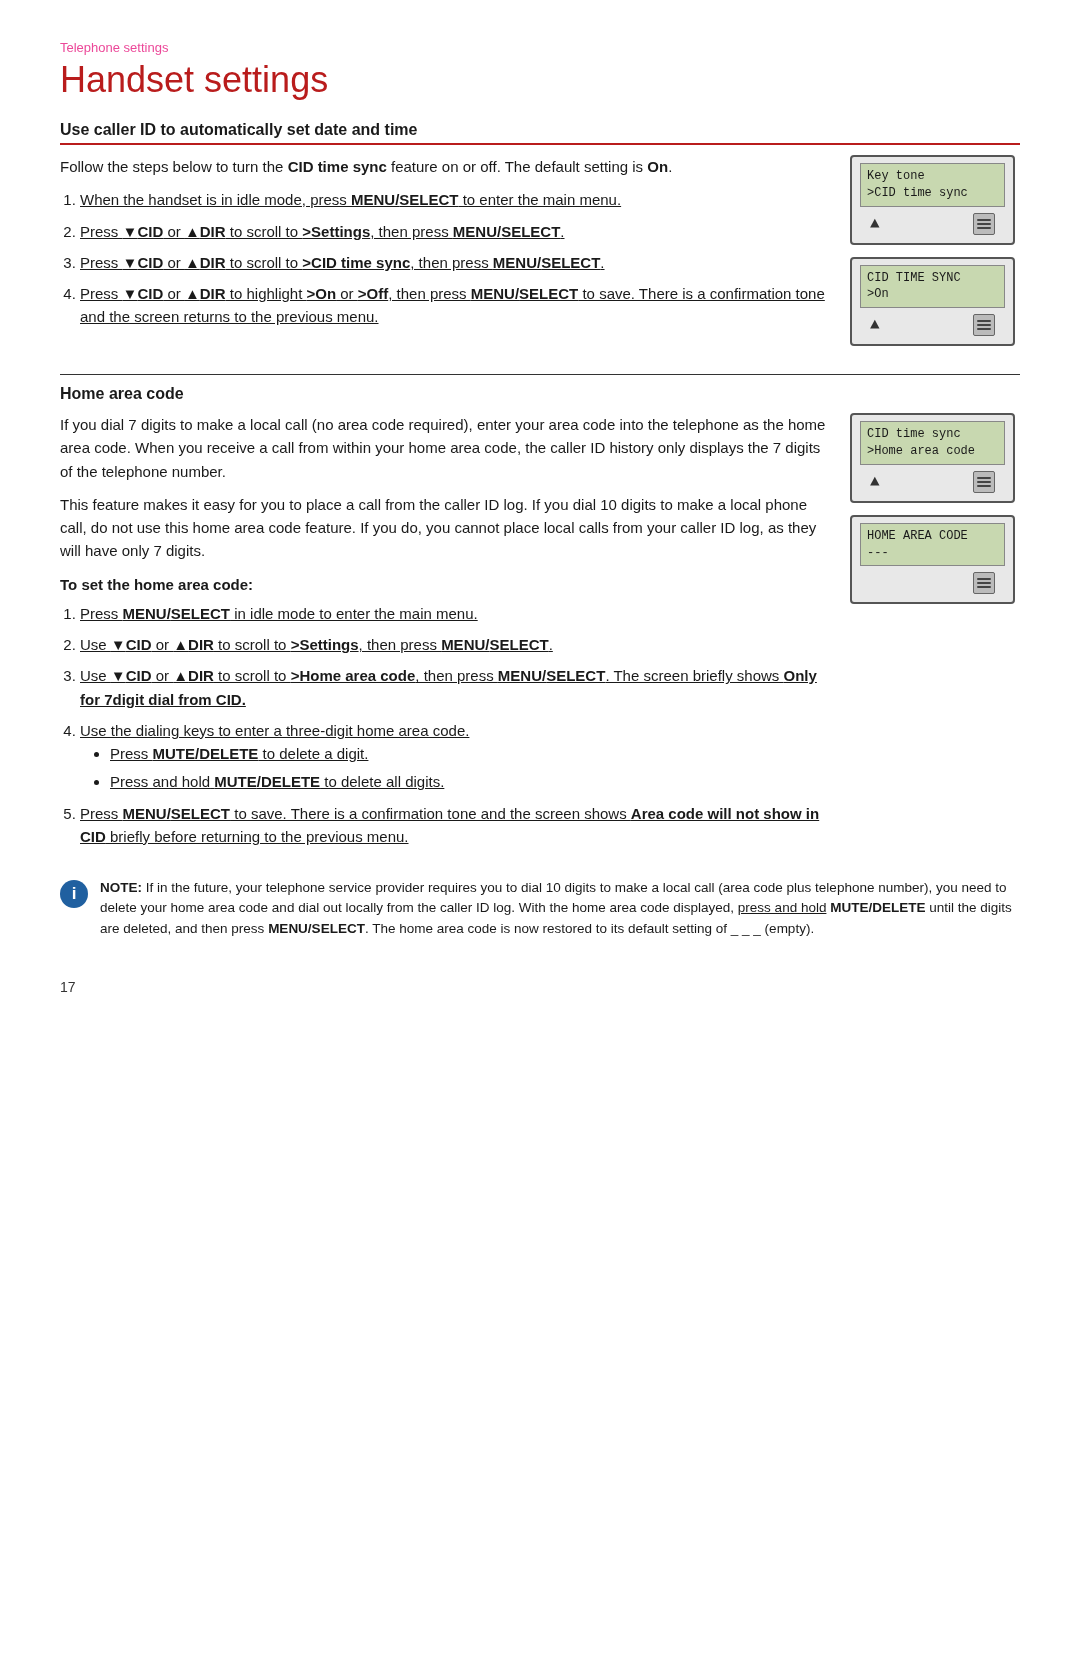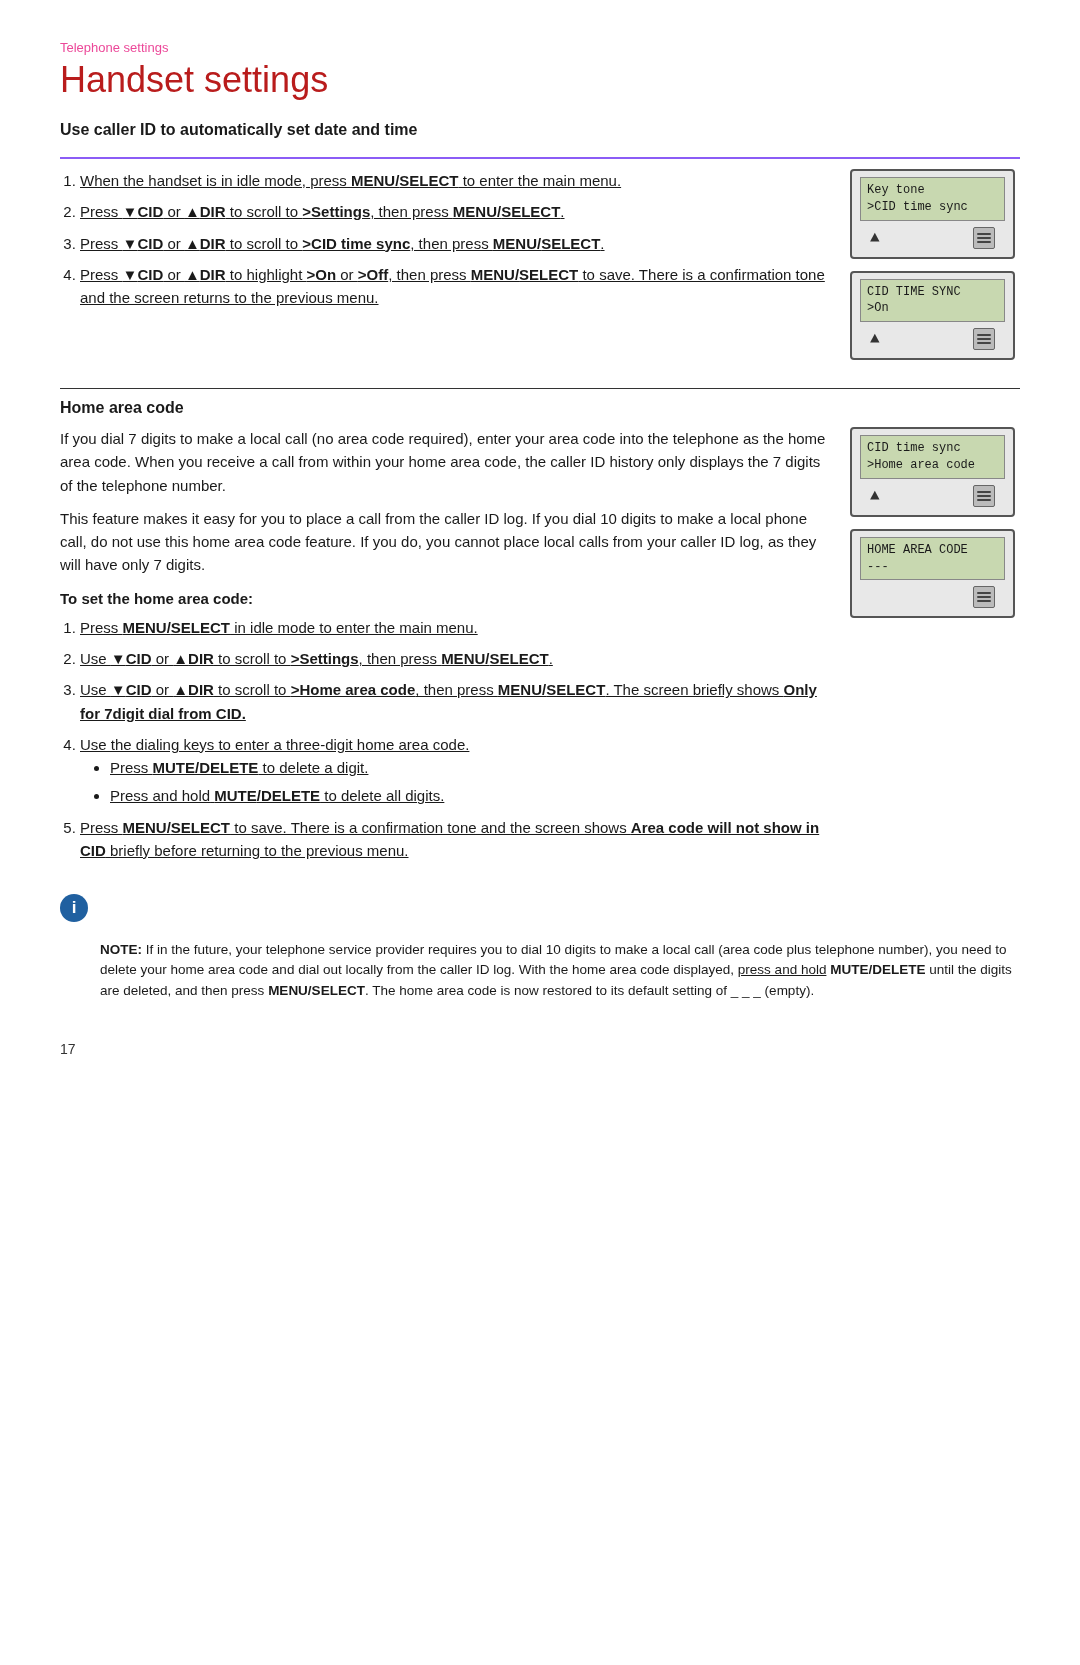--- a/index.html
+++ b/index.html
@@ -20,22 +20,22 @@
     .page-title {
       font-size: 36px;
       font-weight: 300;
       color: #b91c1c;
       margin-bottom: 20px;
       border-bottom: none;
     }
     .section-header {
       font-size: 16px;
       font-weight: bold;
-      border-bottom: 2px solid #8b5cf6;
-      padding-bottom: 18px;
+      border-bottom: 2px solid #b91c1c;
+      padding-bottom: 4px;
       margin-bottom: 10px;
       margin-top: 10px;
     }
     .content-layout {
       display: flex;
       gap: 20px;
       align-items: flex-start;
     }
     .text-column {
       flex: 1;
@@ -143,21 +143,20 @@
       font-weight: bold;
       font-size: 17px;
       display: flex;
       align-items: center;
       justify-content: center;
       flex-shrink: 0;
       margin-top: 2px;
     }
     .info-text {
       flex: 1;
-      margin-top: 48px;
     }
     .page-number {
       text-align: left;
       margin-top: 40px;
       font-size: 14px;
       color: #333;
     }
     .sub-header {
       font-weight: bold;
       margin-bottom: 6px;
@@ -169,20 +168,23 @@
 
 <div class="breadcrumb">Telephone settings</div>
 
 <h1 class="page-title">Handset settings</h1>
 
 <div class="section-header">Use caller ID to automatically set date and time</div>
 
 <div class="content-layout">
   <div class="text-column">
 
+    <p>
+      <span>Follow the steps below to turn the </span><span class="bold">CID time sync</span><span> feature on or off. The default setting is </span><span class="bold">On</span><span>.</span>
+    </p>
 
     <ol>
       <li>
         When the handset is in idle mode, press <span class="bold">MENU/<span style="font-variant:small-caps">SELECT</span></span> to enter the main menu.
       </li>
       <li>
         Press <span class="bold">▼<span style="font-variant:small-caps">CID</span></span> or <span class="bold">▲<span style="font-variant:small-caps">DIR</span></span> to scroll to <span class="bold">&gt;Settings</span>, then press <span class="bold">MENU/<span style="font-variant:small-caps">SELECT</span></span>.
       </li>
       <li>
         Press <span class="bold">▼<span style="font-variant:small-caps">CID</span></span> or <span class="bold">▲<span style="font-variant:small-caps">DIR</span></span> to scroll to <span class="bold">&gt;CID time sync</span>, then press <span class="bold">MENU/<span style="font-variant:small-caps">SELECT</span></span>.

